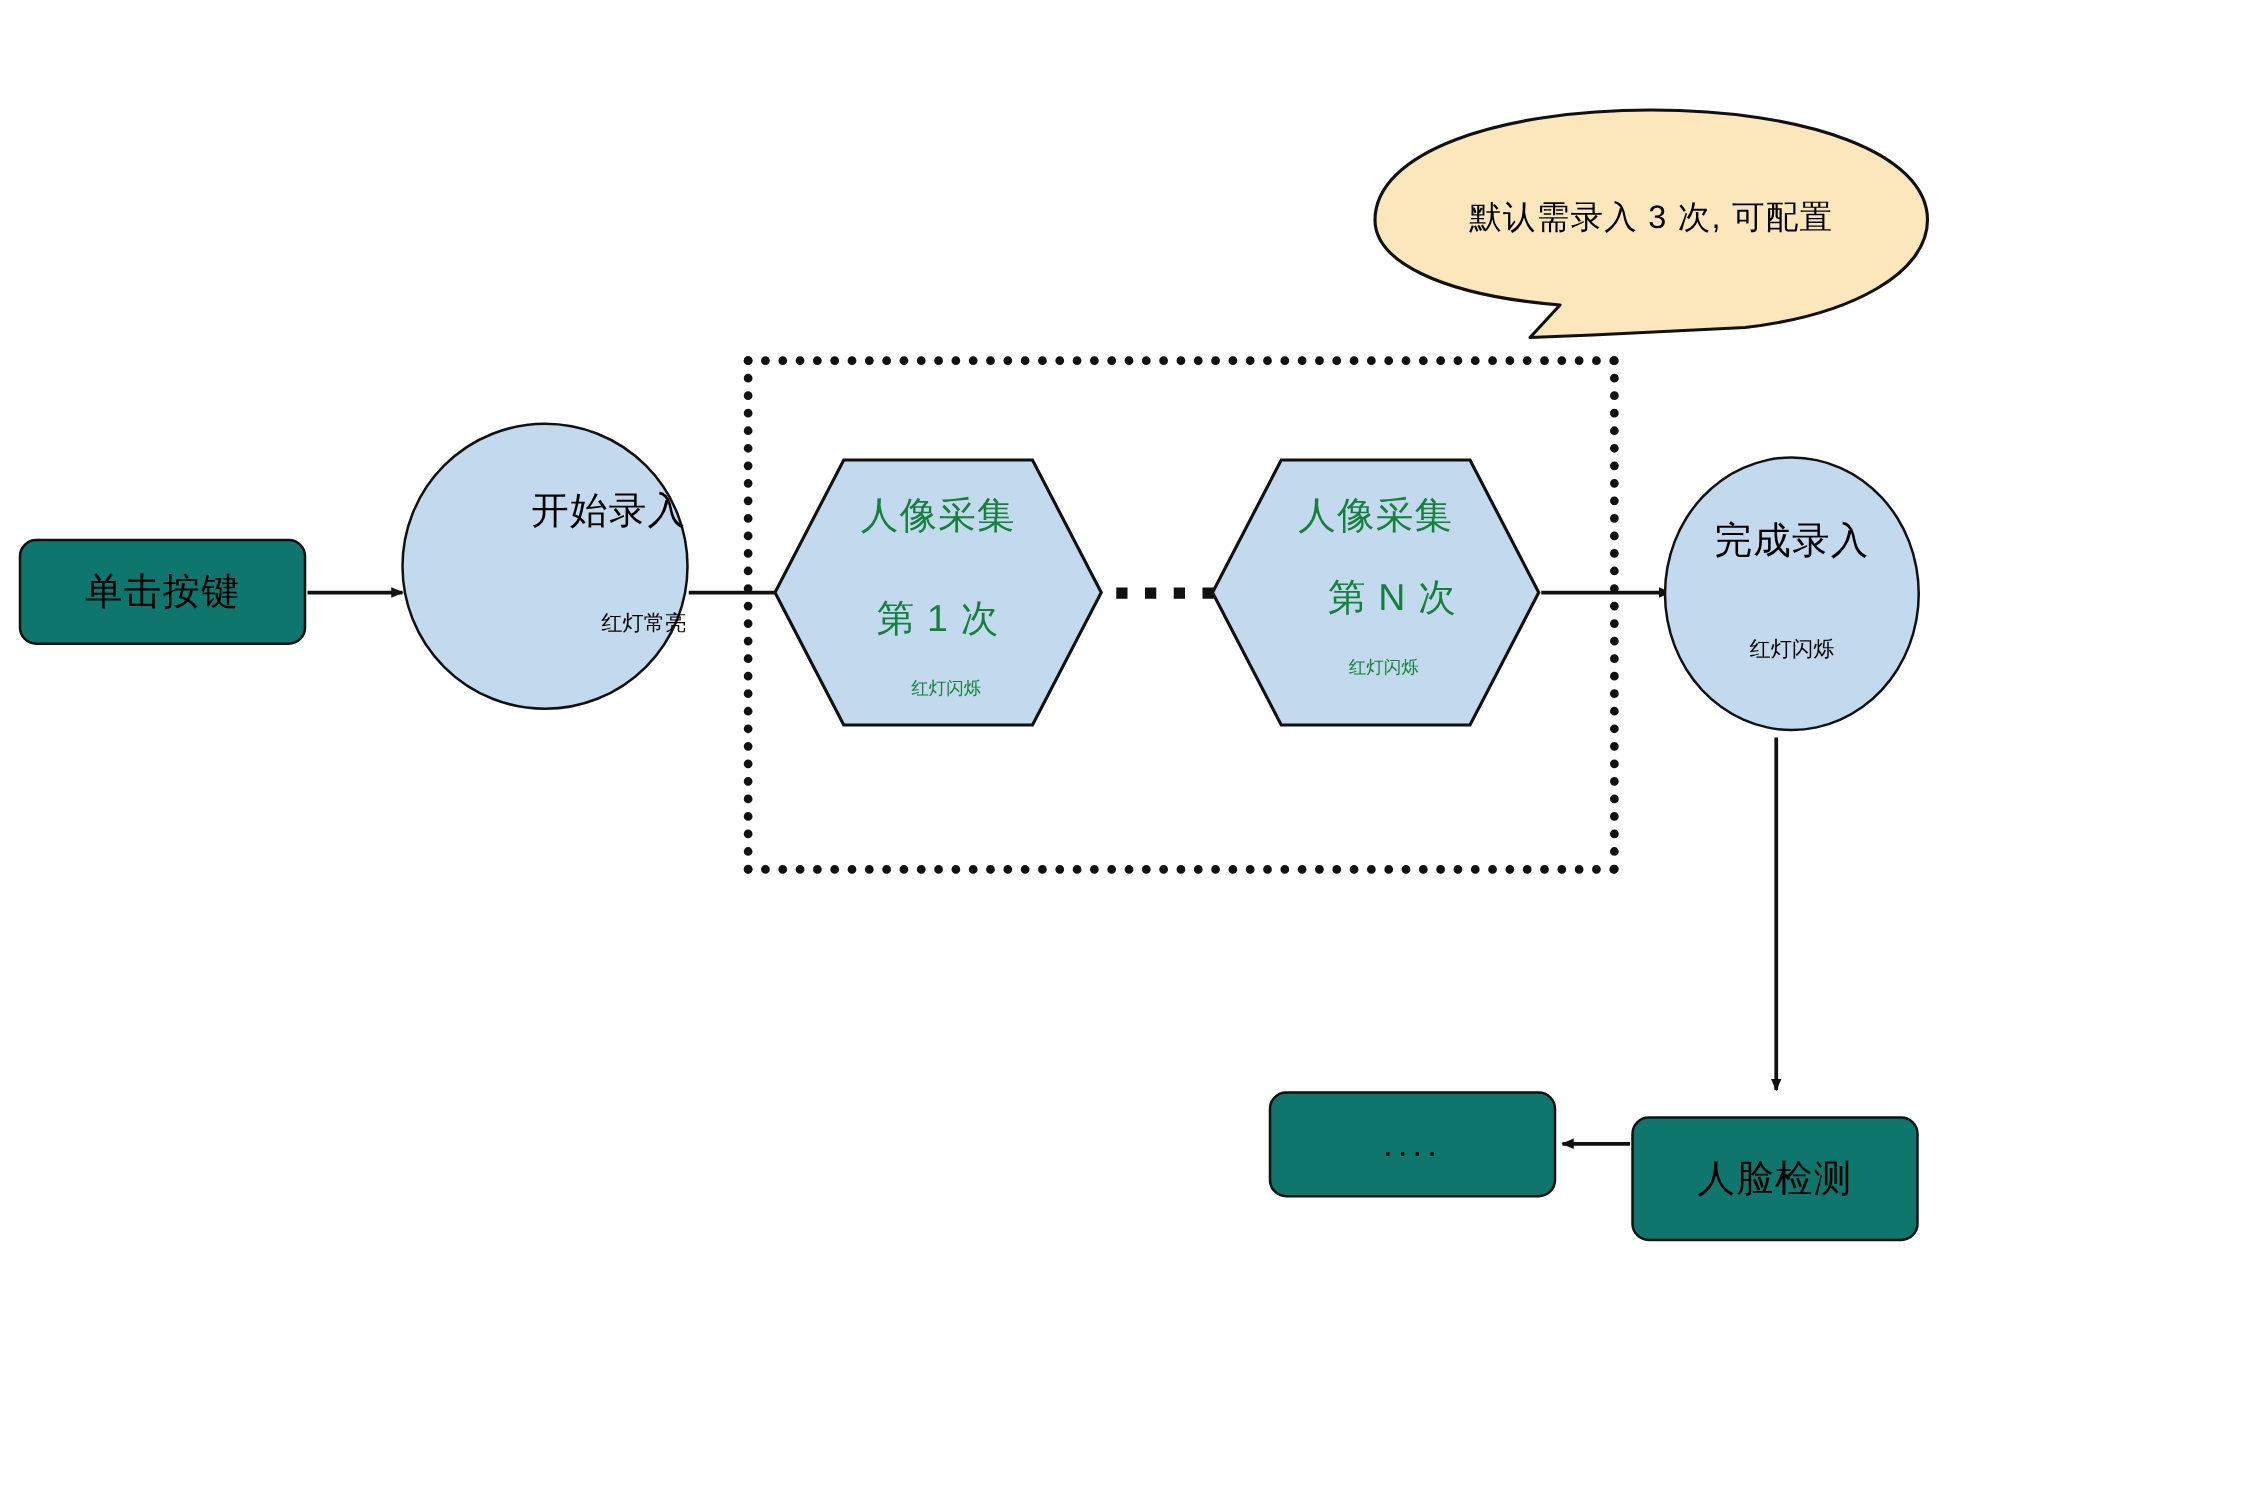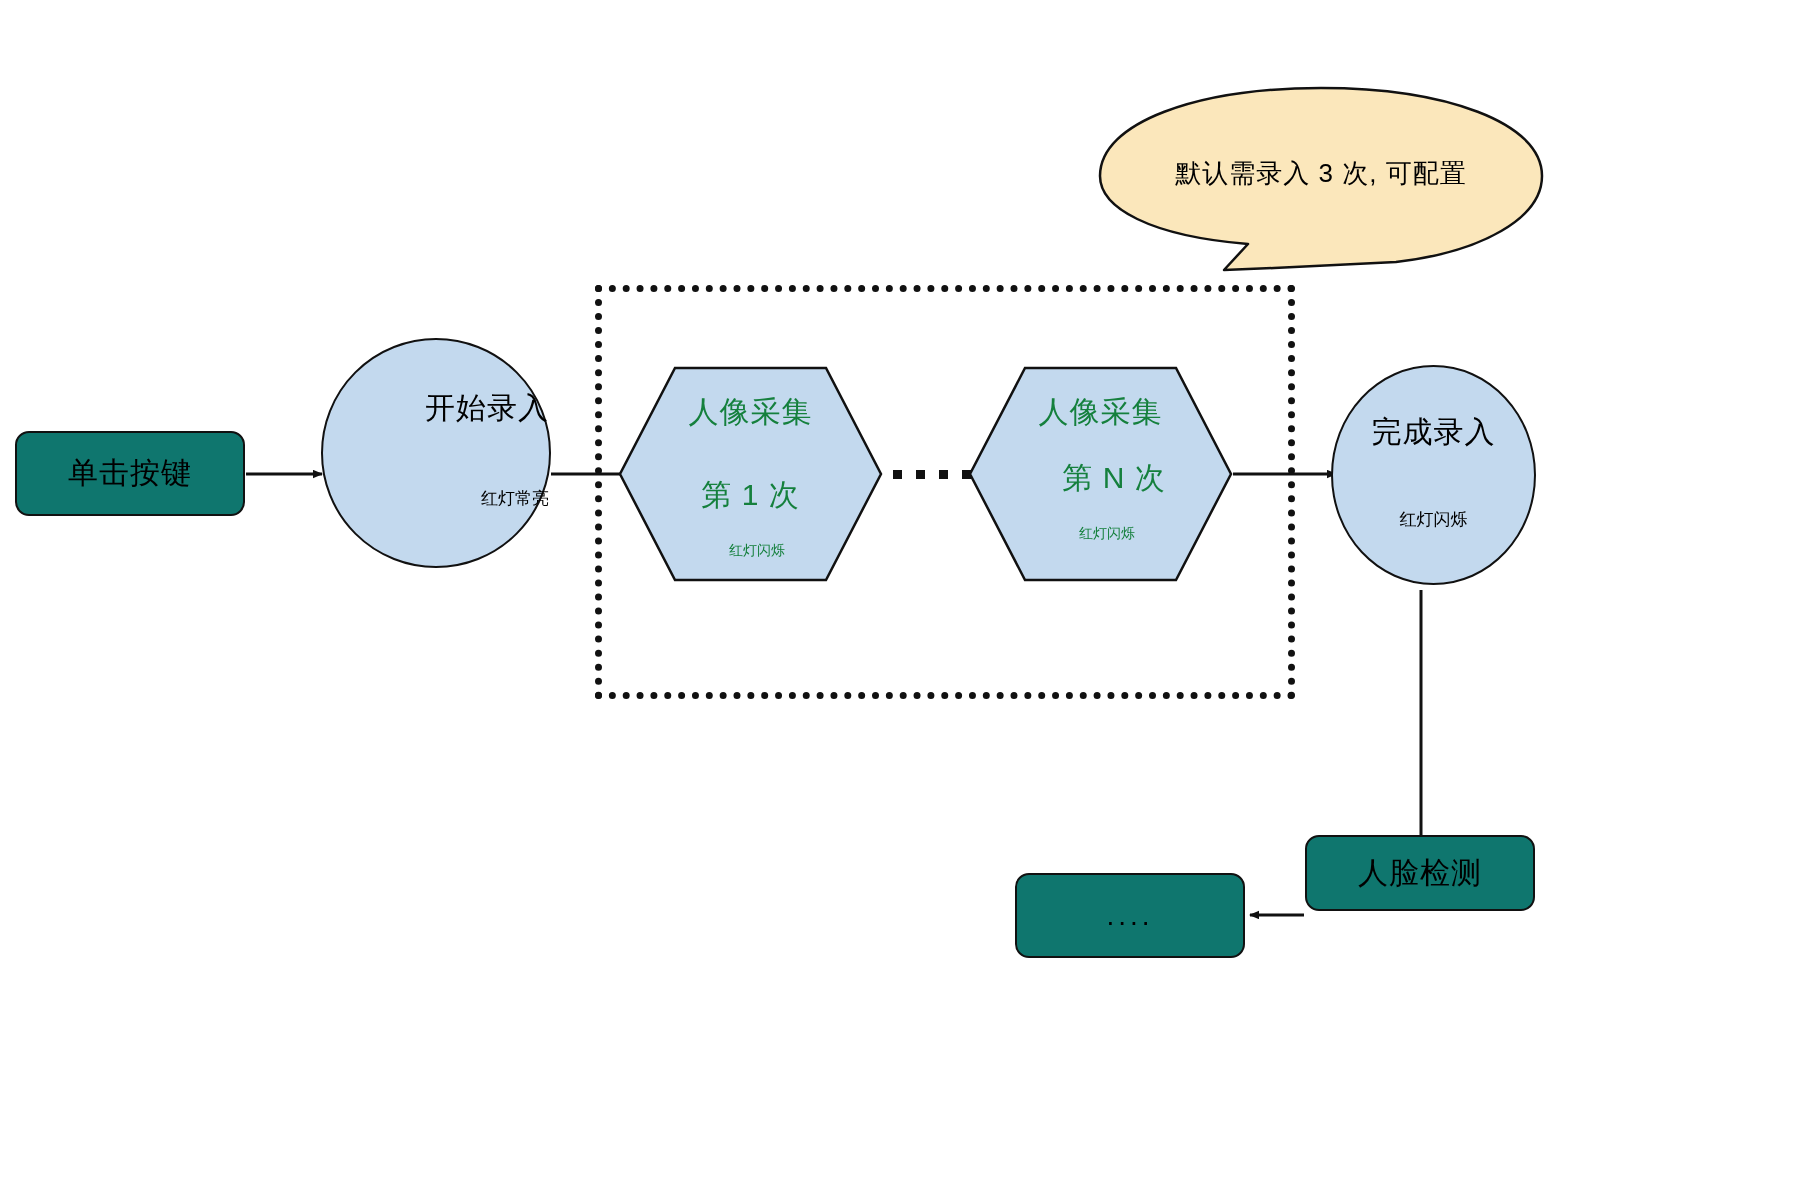--- a/index.html
+++ b/index.html
@@ -148,21 +148,21 @@
                L 128 186
                L 152 160
                C 54 152 4 124 4 92
                C 4 38 102 4 225 4 Z" fill="#fbe7bb" stroke="#111111" stroke-width="2.5" stroke-linejoin="round"></path>
     </svg>
     <div class="ctext">
       <span style="margin-top:72px;">默认需录入 3 次, 可配置</span>
     </div>
   </div>
 
-  <div class="node rrect" style="left:1305px;top:835px;width:230px;height:76px;font-family:Liberation Serif, serif;">
+  <div class="node rrect" style="left:1305px;top:893px;width:230px;height:100px;font-family:Liberation Serif, serif;">
     <span class="big">人脸检测</span>
   </div>
 
   <div class="node rrect ellipsisbox" style="left:1015px;top:873px;width:230px;height:85px;">
     <span class="big">....</span>
   </div>
 
 </div>
 
 </body></html>

